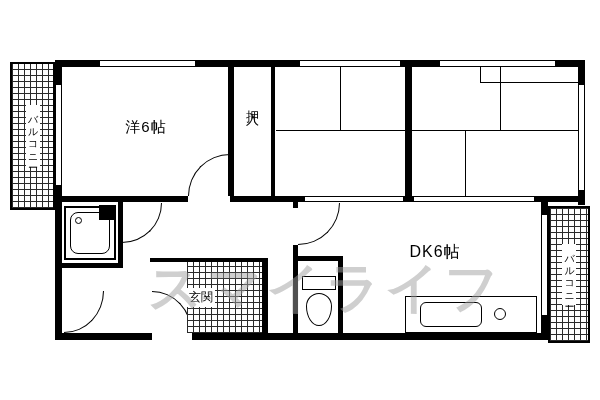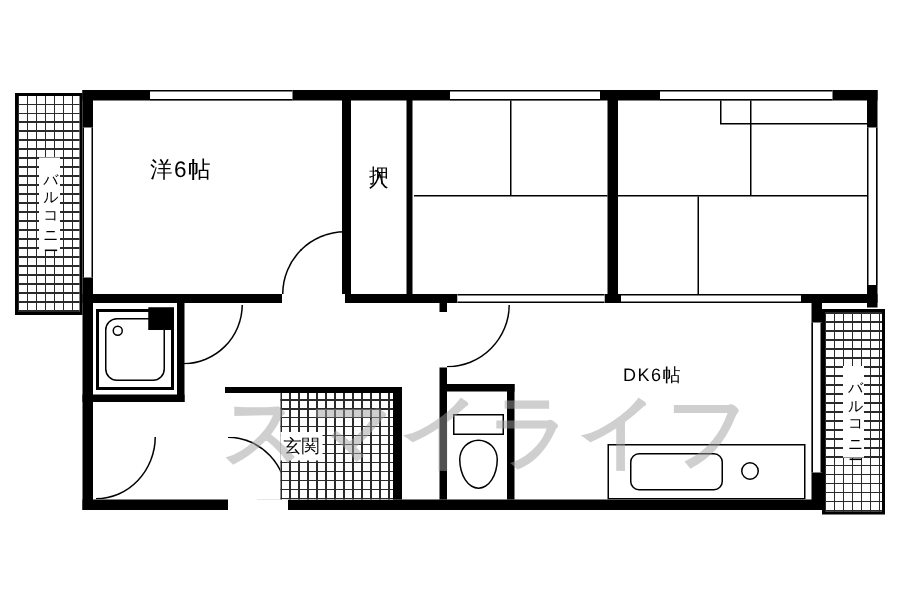--- a/index.html
+++ b/index.html
@@ -101,19 +101,19 @@
 
   <div class="fixture" style="left:99px;top:205px;width:17px;height:15px;border:1.5px solid #000;background:#000;"></div>
 
   <div class="fixture" style="left:302px;top:276px;width:34px;height:14px;border:1.5px solid #000;"></div>
   <div class="fixture" style="left:306px;top:293px;width:26px;height:33px;border:1.5px solid #000;border-radius:50% 50% 50% 50%/40% 40% 60% 60%;"></div>
 
   <div class="fixture" style="left:405px;top:296px;width:132px;height:37px;border:1.5px solid #000;"></div>
   <div class="fixture" style="left:420px;top:302px;width:62px;height:25px;border:1.5px solid #000;border-radius:6px;"></div>
   <div class="fixture" style="left:494px;top:308px;width:12px;height:12px;border:1.5px solid #000;border-radius:50%;"></div>
 
-  <div class="lbl" style="left:100px;top:104px;width:92px;">洋6帖</div>
+  <div class="lbl" style="left:100px;top:118px;width:92px;text-align:center;">洋6帖</div>
   <div class="lbl vtext" style="left:243px;top:100px;font-size:13px;">押入</div>
-  <div class="lbl" style="left:385px;top:242px;width:100px;text-align:center;font-size:12px;">DK6帖</div>
+  <div class="lbl" style="left:385px;top:242px;width:100px;text-align:center;font-size:16px;">DK6帖</div>
 
   <div class="watermark">スマイライフ</div>
 
 </div>
 
 </body></html>

